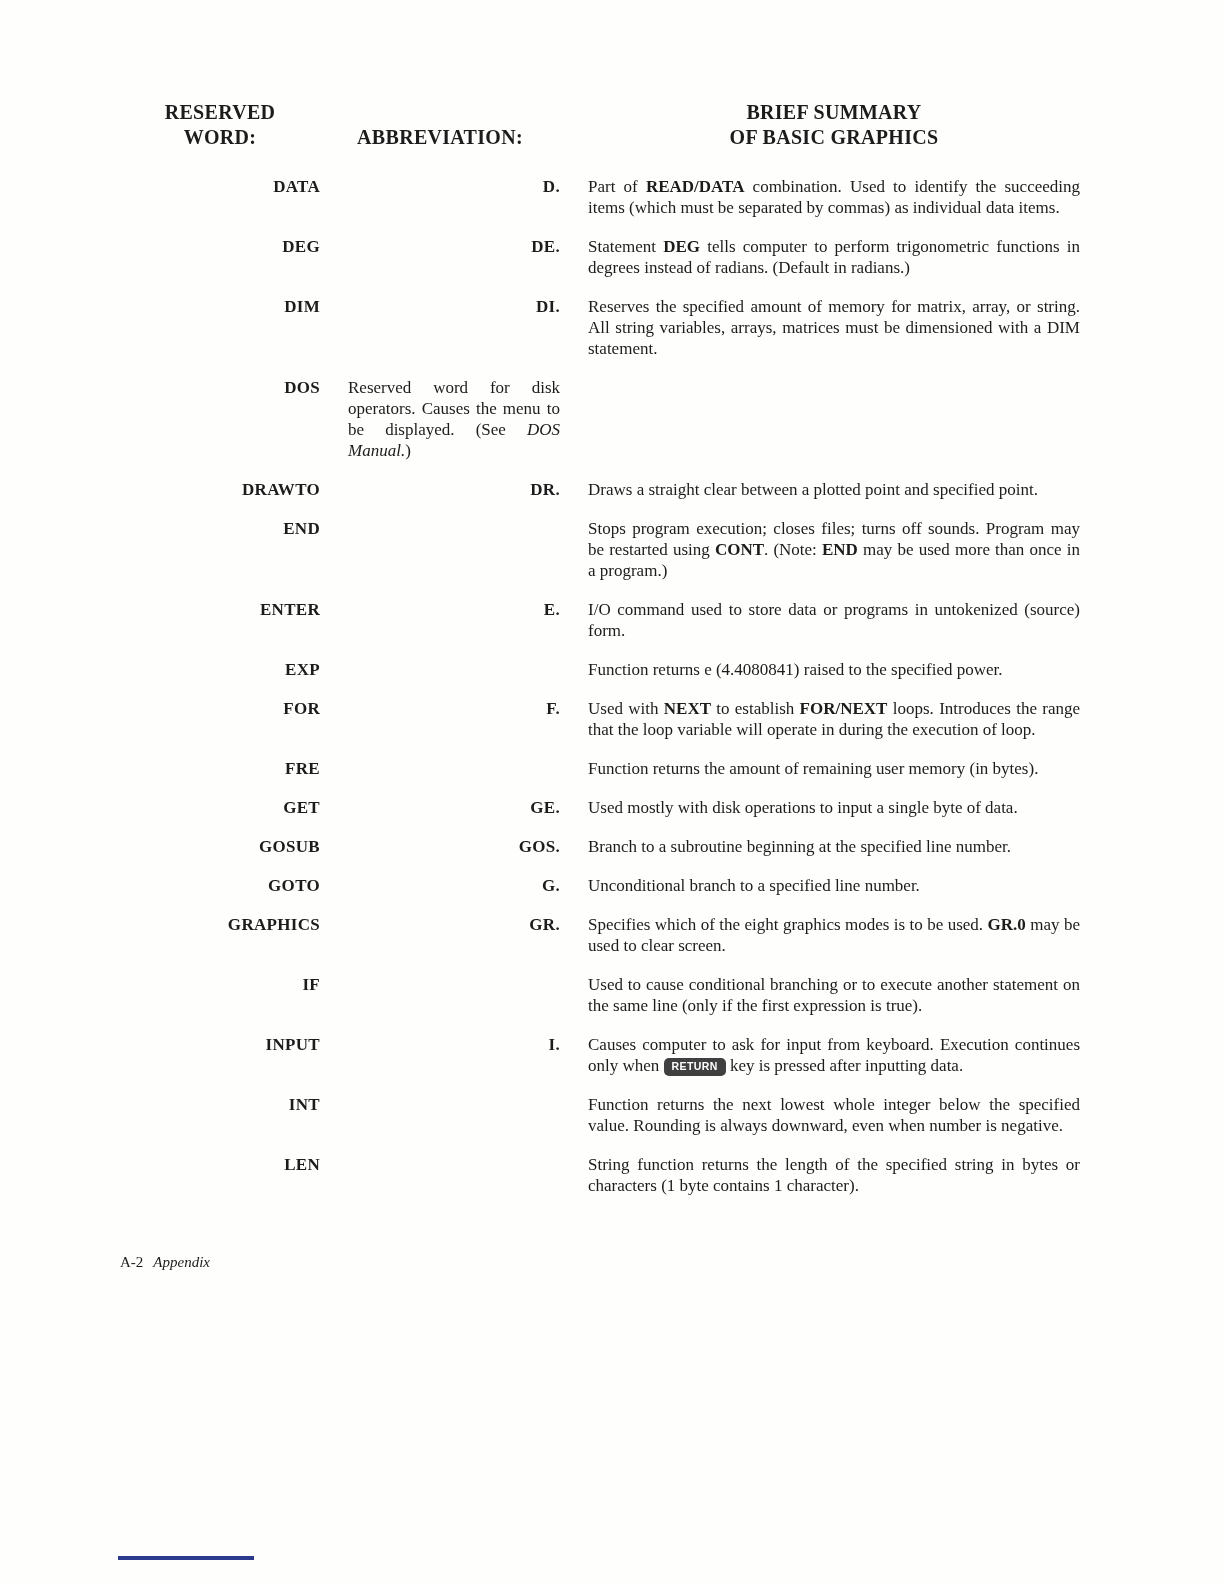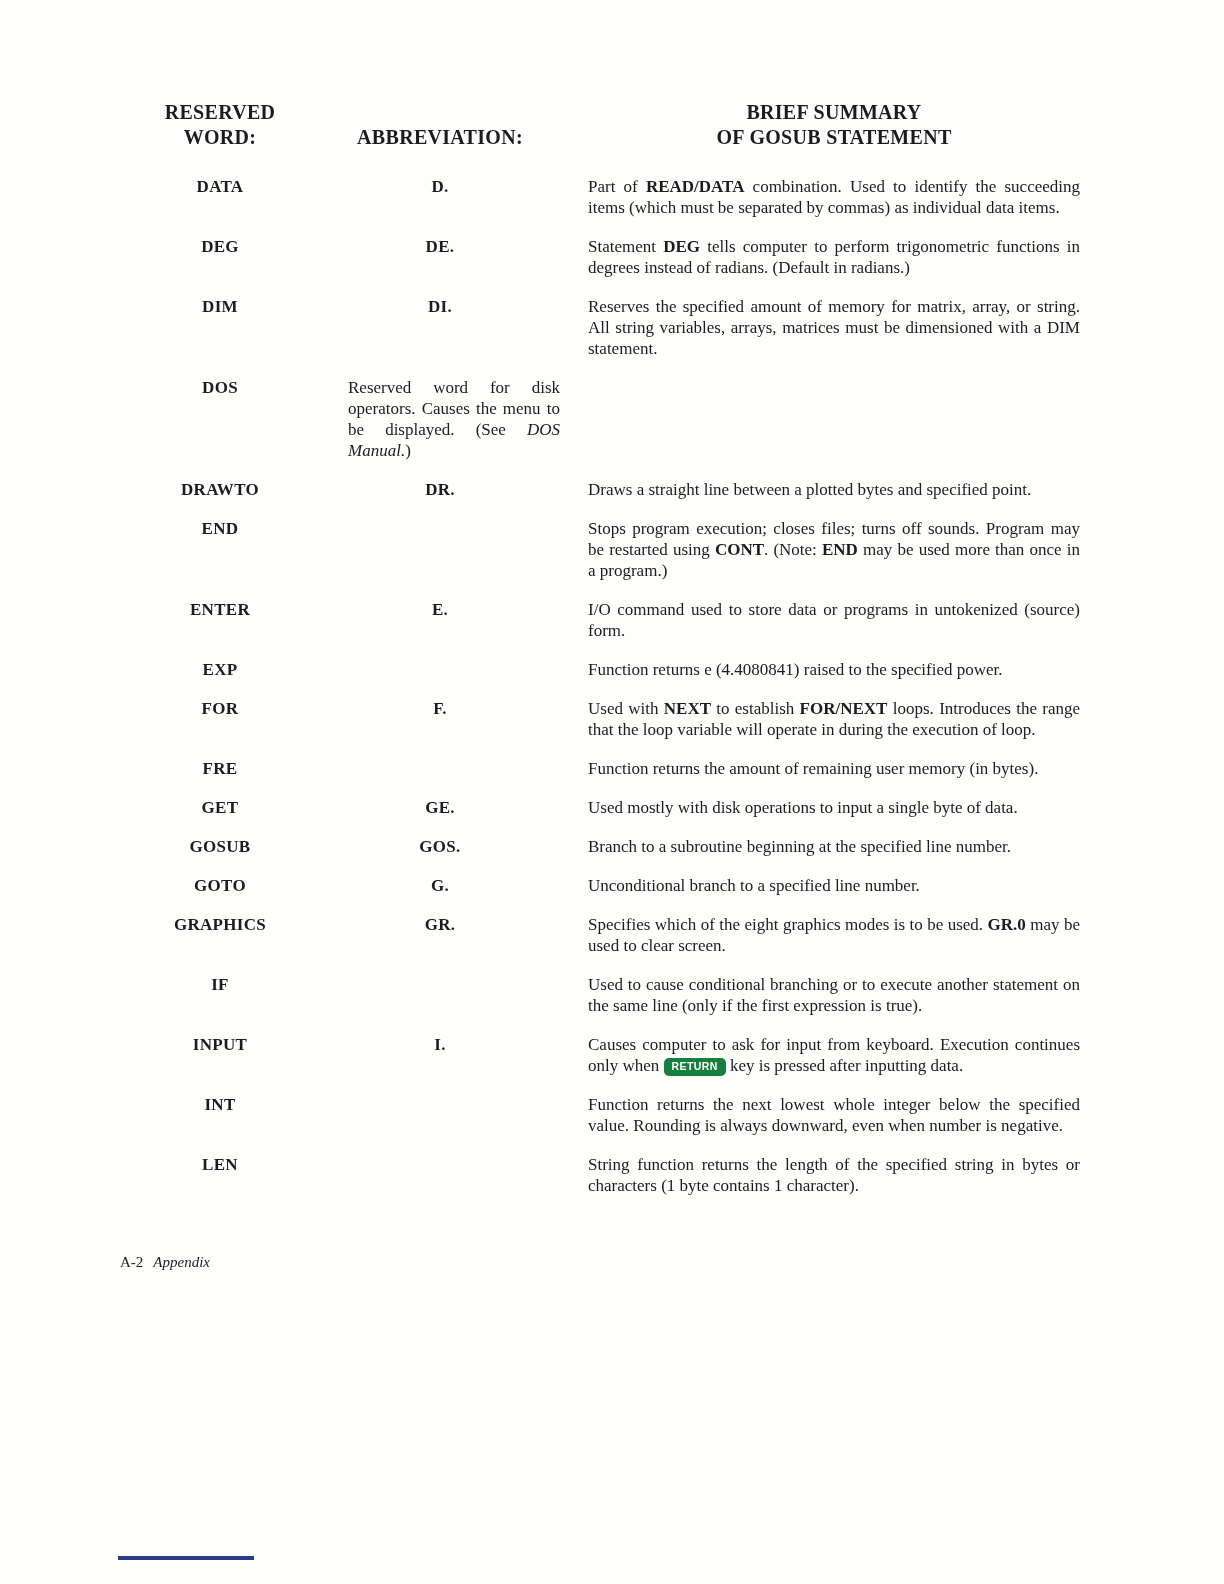--- a/index.html
+++ b/index.html
@@ -27,21 +27,21 @@
   }
   .hcol { text-align: center; }
   .hcol-summary { padding-left: 28px; }
   .rows {}
   .row {
     display: grid;
     grid-template-columns: 200px 240px 520px;
     margin-bottom: 18px;
   }
   .col.word, .col.abbr {
-    text-align: center;
+    text-align: right;
     font-weight: bold;
     font-size: 17px;
     padding-top: 1px;
     letter-spacing: 0.3px;
   }
   .col.desc {
     padding-left: 28px;
     font-size: 17px;
     line-height: 21px;
     text-align: justify;
@@ -82,21 +82,21 @@
   <header class="table-header">
     <div class="hcol hcol-word">
       <div>RESERVED</div>
       <div>WORD:</div>
     </div>
     <div class="hcol hcol-abbr">
       <div>ABBREVIATION:</div>
     </div>
     <div class="hcol hcol-summary">
       <div>BRIEF SUMMARY</div>
-      <div>OF GOSUB STATEMENT</div>
+      <div>OF BASIC GRAPHICS</div>
     </div>
   </header>
 
   <main class="rows">
       <div class="row">
         <div class="col word">DATA</div>
         <div class="col abbr">D.</div>
         <div class="col desc"><span>Part of </span><span class="b">READ/DATA</span><span> combination. Used to identify the succeeding items (which must be separated by commas) as individual data items.</span></div>
       </div>
       <div class="row">
@@ -109,21 +109,21 @@
         <div class="col abbr">DI.</div>
         <div class="col desc"><span>Reserves the specified amount of memory for matrix, array, or string. All string variables, arrays, matrices must be dimensioned with a DIM statement.</span></div>
       </div>
       <div class="row">
         <div class="col word">DOS</div>
         <div class="col desc"><span>Reserved word for disk operators. Causes the menu to be displayed. (See </span><span class="i">DOS Manual.</span><span>)</span></div>
       </div>
       <div class="row">
         <div class="col word">DRAWTO</div>
         <div class="col abbr">DR.</div>
-        <div class="col desc"><span>Draws a straight line between a plotted bytes and specified point.</span></div>
+        <div class="col desc"><span>Draws a straight clear between a plotted point and specified point.</span></div>
       </div>
       <div class="row">
         <div class="col word">END</div>
         <div class="col abbr"></div>
         <div class="col desc"><span>Stops program execution; closes files; turns off sounds. Program may be restarted using </span><span class="b">CONT</span><span>. (Note: </span><span class="b">END</span><span> may be used more than once in a program.)</span></div>
       </div>
       <div class="row">
         <div class="col word">ENTER</div>
         <div class="col abbr">E.</div>
         <div class="col desc"><span>I/O command used to store data or programs in untokenized (source) form.</span></div>
@@ -164,21 +164,21 @@
         <div class="col desc"><span>Specifies which of the eight graphics modes is to be used. </span><span class="b">GR.0</span><span> may be used to clear screen.</span></div>
       </div>
       <div class="row">
         <div class="col word">IF</div>
         <div class="col abbr"></div>
         <div class="col desc"><span>Used to cause conditional branching or to execute another statement on the same line (only if the first expression is true).</span></div>
       </div>
       <div class="row">
         <div class="col word">INPUT</div>
         <div class="col abbr">I.</div>
-        <div class="col desc"><span>Causes computer to ask for input from keyboard. Execution continues only when </span><span class="key-badge" style="background: #15803d; color: rgb(255, 255, 255);">RETURN</span><span> key is pressed after inputting data.</span></div>
+        <div class="col desc"><span>Causes computer to ask for input from keyboard. Execution continues only when </span><span class="key-badge" style="background: #404040; color: rgb(255, 255, 255);">RETURN</span><span> key is pressed after inputting data.</span></div>
       </div>
       <div class="row">
         <div class="col word">INT</div>
         <div class="col abbr"></div>
         <div class="col desc"><span>Function returns the next lowest whole integer below the specified value. Rounding is always downward, even when number is negative.</span></div>
       </div>
       <div class="row">
         <div class="col word">LEN</div>
         <div class="col abbr"></div>
         <div class="col desc"><span>String function returns the length of the specified string in bytes or characters (1 byte contains 1 character).</span></div>

